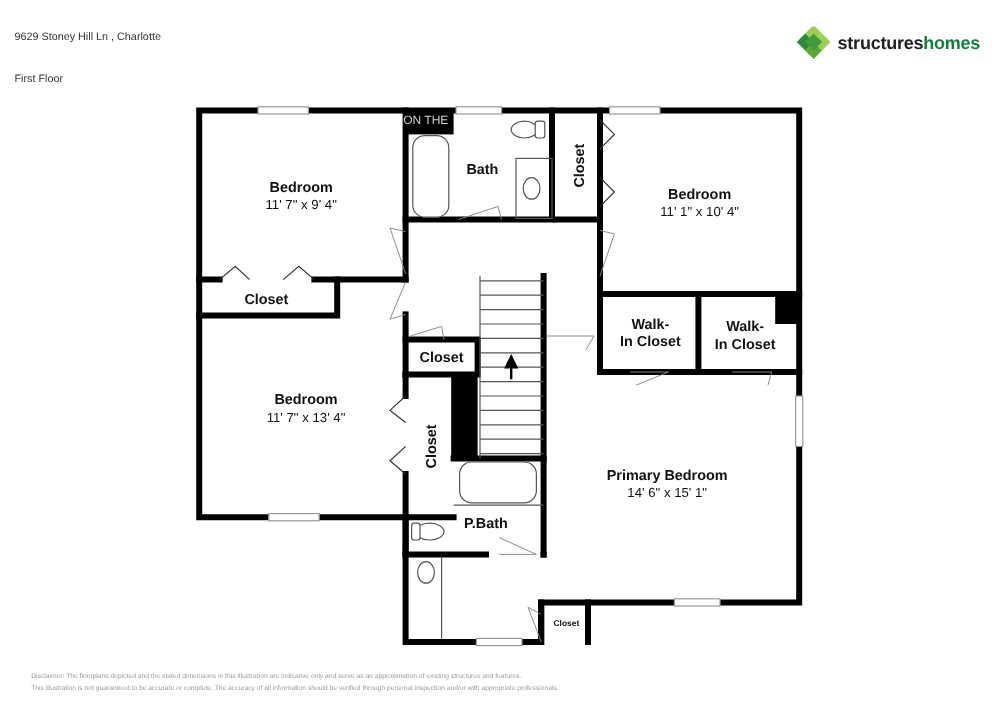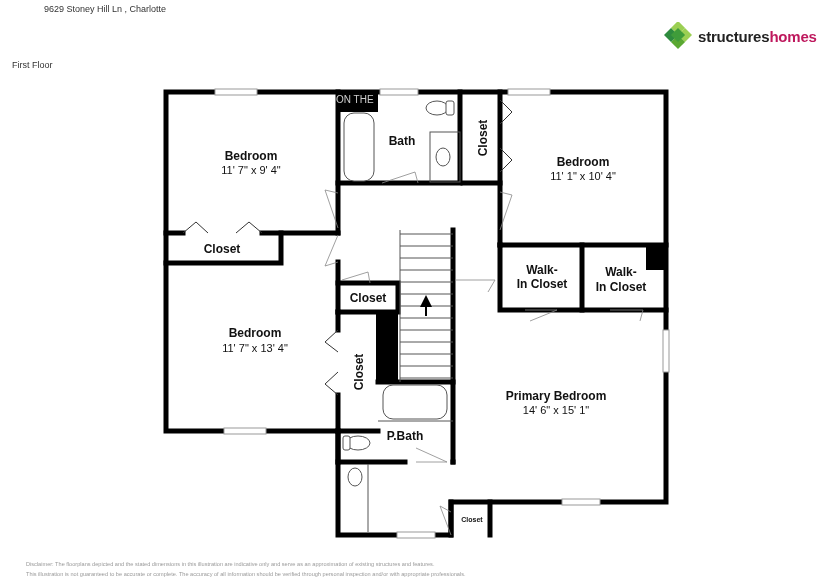--- a/index.html
+++ b/index.html
@@ -1,23 +1,23 @@
 <!DOCTYPE html>
 <html><head>
 <meta charset="utf-8">
 <style>
   html, body { margin:0; padding:0; background:#ffffff; }
   body { width:831px; height:588px; position:relative; overflow:hidden; font-family:"Liberation Sans", sans-serif; }
   .hdr { position:absolute; left:12px; font-size:9px; color:#333; }
-  #addr { top:4px;margin-left:32px; }
+  #addr { top:25px; }
   #floor { top:28px;margin-top:32px; }
   #logo { position:absolute; left:664px; top:22px; display:flex; align-items:center; }
   #logo-text { font-size:15px; font-weight:bold; letter-spacing:-0.2px; margin-left:6px; }
   #logo-text .a { color:#222; }
-  #logo-text .b { color:#be185d; }
+  #logo-text .b { color:#15803d; }
   #plan { position:absolute; left:0; top:0; }
   .lbl { font-family:"Liberation Sans", sans-serif; fill:#111; }
   .disc { position:absolute; left:26px; font-size:5.6px; color:#9a9a9a; white-space:nowrap; }
   #disc1 { top:561px; }
   #disc2 { top:571px; }
 </style>
 </head>
 <body>
 
 <div class="hdr" id="addr">9629 Stoney Hill Ln , Charlotte</div>

